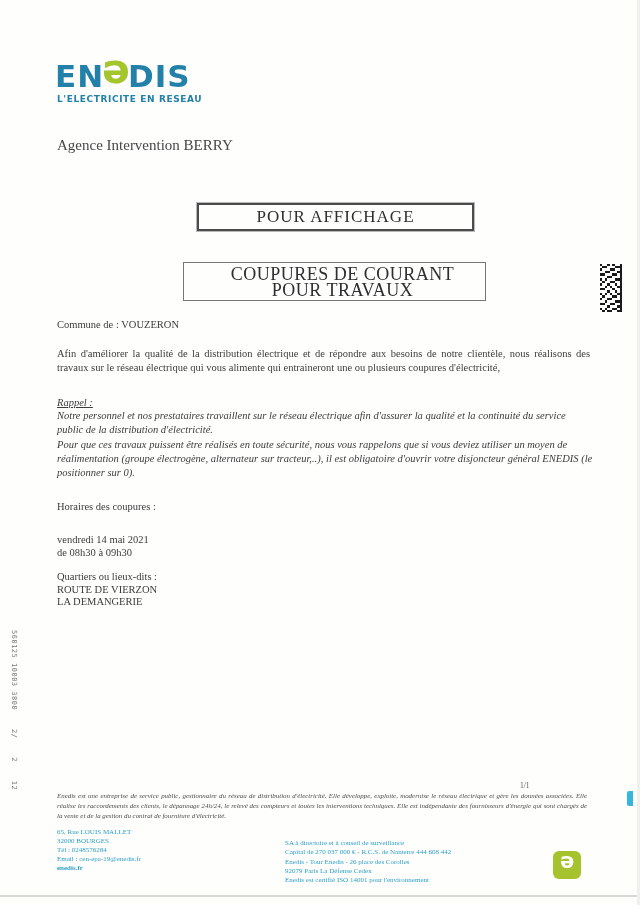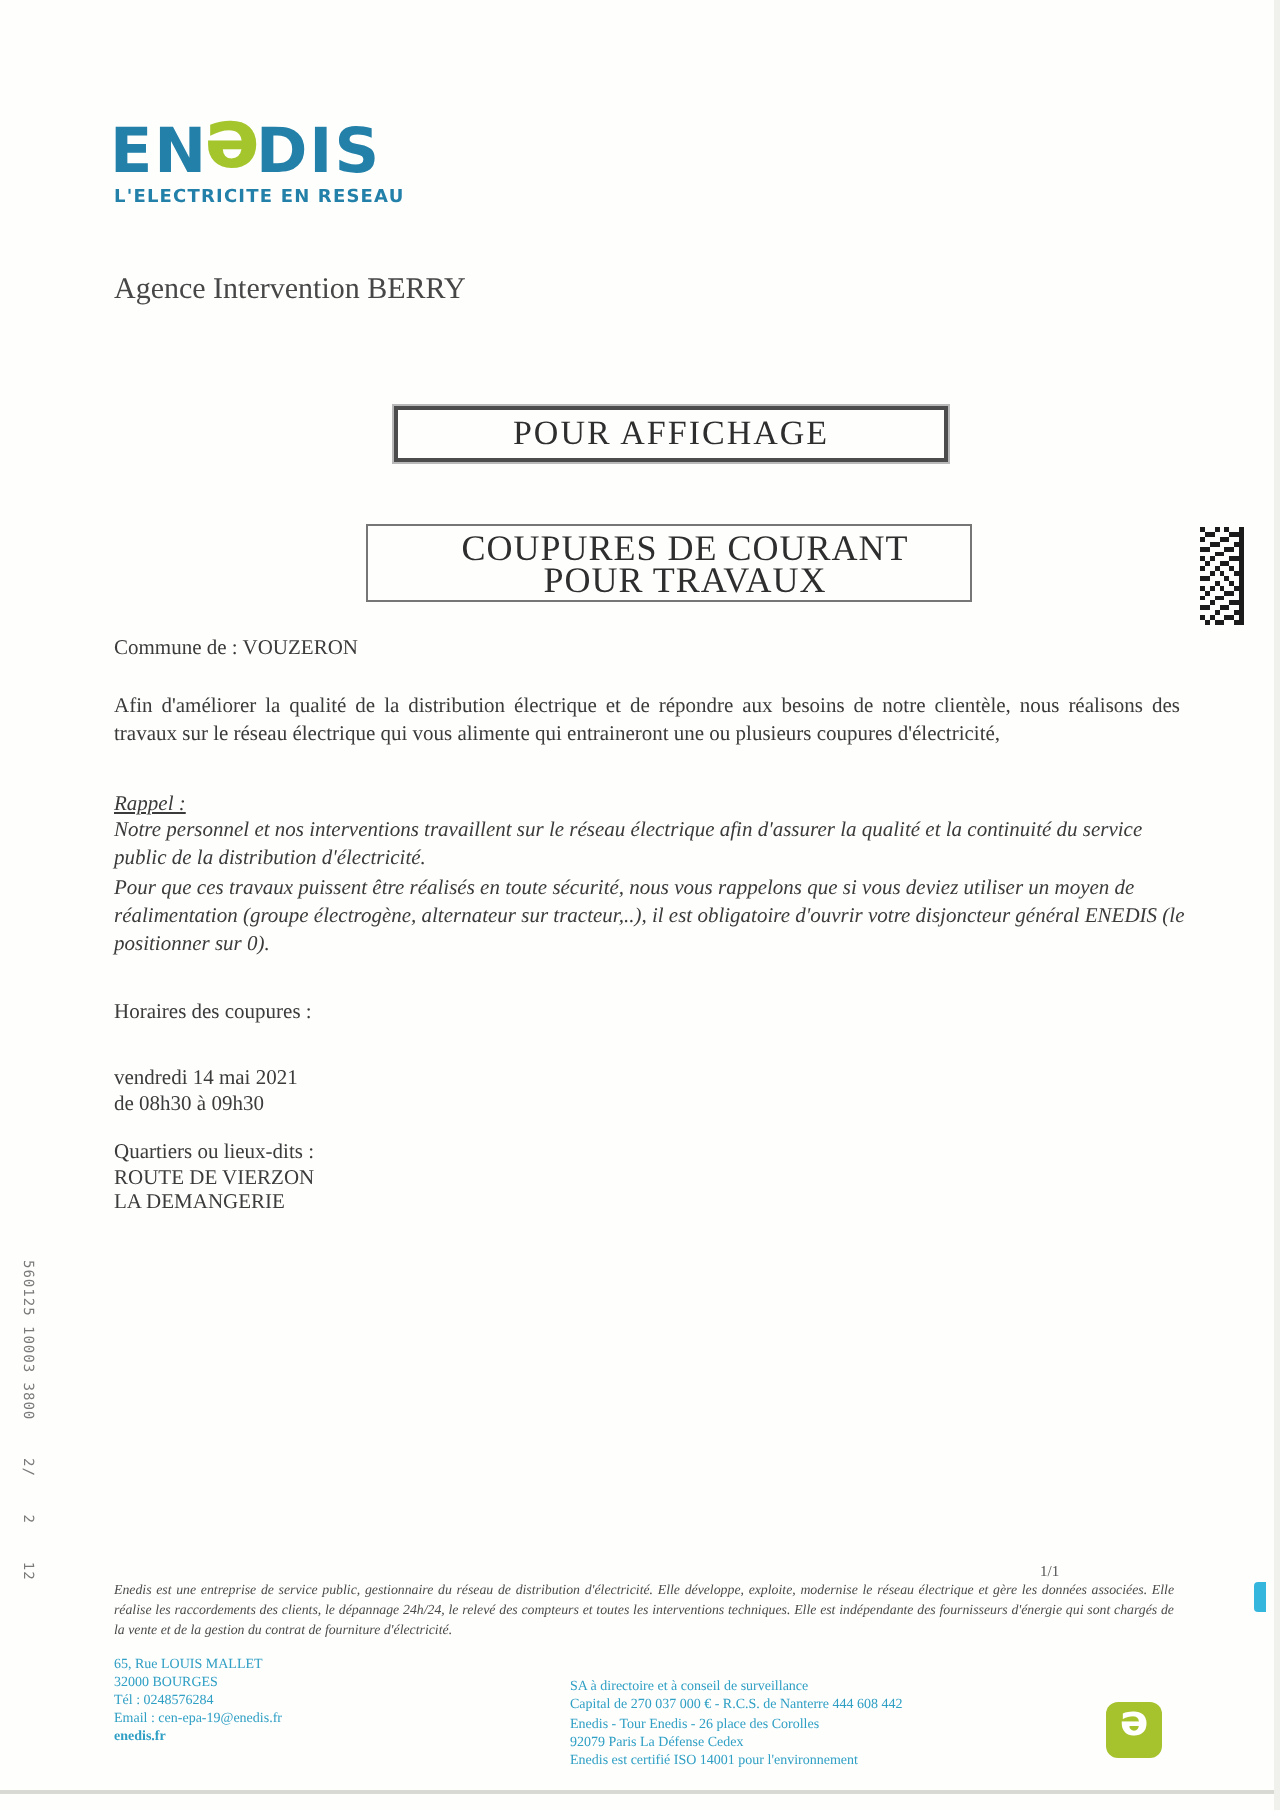--- a/index.html
+++ b/index.html
@@ -78,21 +78,21 @@
 
   <svg class="abs dmx" width="22" height="50" viewBox="0 0 9 20" shape-rendering="crispEdges">
     <rect x="8" y="0" width="1" height="20" fill="#1b1b1b"></rect>
     <path fill="#1b1b1b" d="M0 0h1v1H0zM3 0h1v1H3zM5 0h1v1H5zM1 1h2v1H1zM6 1h2v1H6zM0 2h1v1H0zM4 2h2v1H4zM2 3h2v1H2zM7 3h1v1H7zM0 4h2v1H0zM5 4h2v1H5zM3 5h2v1H3zM0 6h1v1H0zM2 6h1v1H2zM6 6h2v1H6zM1 7h1v1H1zM4 7h2v1H4zM0 8h1v1H0zM3 8h1v1H3zM6 8h1v1H6zM2 9h1v1H2zM4 9h1v1H4zM7 9h1v1H7zM0 10h2v1H0zM5 10h1v1H5zM3 11h1v1H3zM6 11h1v1H6zM0 12h1v1H0zM2 12h1v1H2zM4 12h1v1H4zM7 12h1v1H7zM1 13h1v1H1zM5 13h2v1H5zM0 14h1v1H0zM3 14h2v1H3zM2 15h1v1H2zM6 15h2v1H6zM0 16h2v1H0zM4 16h2v1H4zM3 17h1v1H3zM7 17h1v1H7zM0 18h1v1H0zM2 18h1v1H2zM5 18h2v1H5zM1 19h1v1H1zM3 19h2v1H3zM7 19h1v1H7z"></path>
   </svg>
 
   <div class="abs bodytext commune">Commune de : VOUZERON</div>
   <div class="abs bodytext intro">Afin d'améliorer la qualité de la distribution électrique et de répondre aux besoins de notre clientèle, nous réalisons des travaux sur le réseau électrique qui vous alimente qui entraineront une ou plusieurs coupures d'électricité,</div>
   <div class="abs bodytext rappel-label">Rappel :</div>
   <div class="abs bodytext rappel">
-    <div>Notre personnel et nos interventions travaillent sur le réseau électrique afin d'assurer la qualité et la continuité du service public de la distribution d'électricité.</div>
+    <div>Notre personnel et nos prestataires travaillent sur le réseau électrique afin d'assurer la qualité et la continuité du service public de la distribution d'électricité.</div>
     <div>Pour que ces travaux puissent être réalisés en toute sécurité, nous vous rappelons que si vous deviez utiliser un moyen de réalimentation (groupe électrogène, alternateur sur tracteur,..), il est obligatoire d'ouvrir votre disjoncteur général ENEDIS (le positionner sur 0).</div>
   </div>
   <div class="abs bodytext horaires">Horaires des coupures :</div>
   <div class="abs bodytext datetime">
     <div>vendredi 14 mai 2021</div>
     <div>de 08h30 à 09h30</div>
   </div>
   <div class="abs bodytext quartiers">
     <div>Quartiers ou lieux-dits :</div>
     <div>ROUTE DE VIERZON</div>

